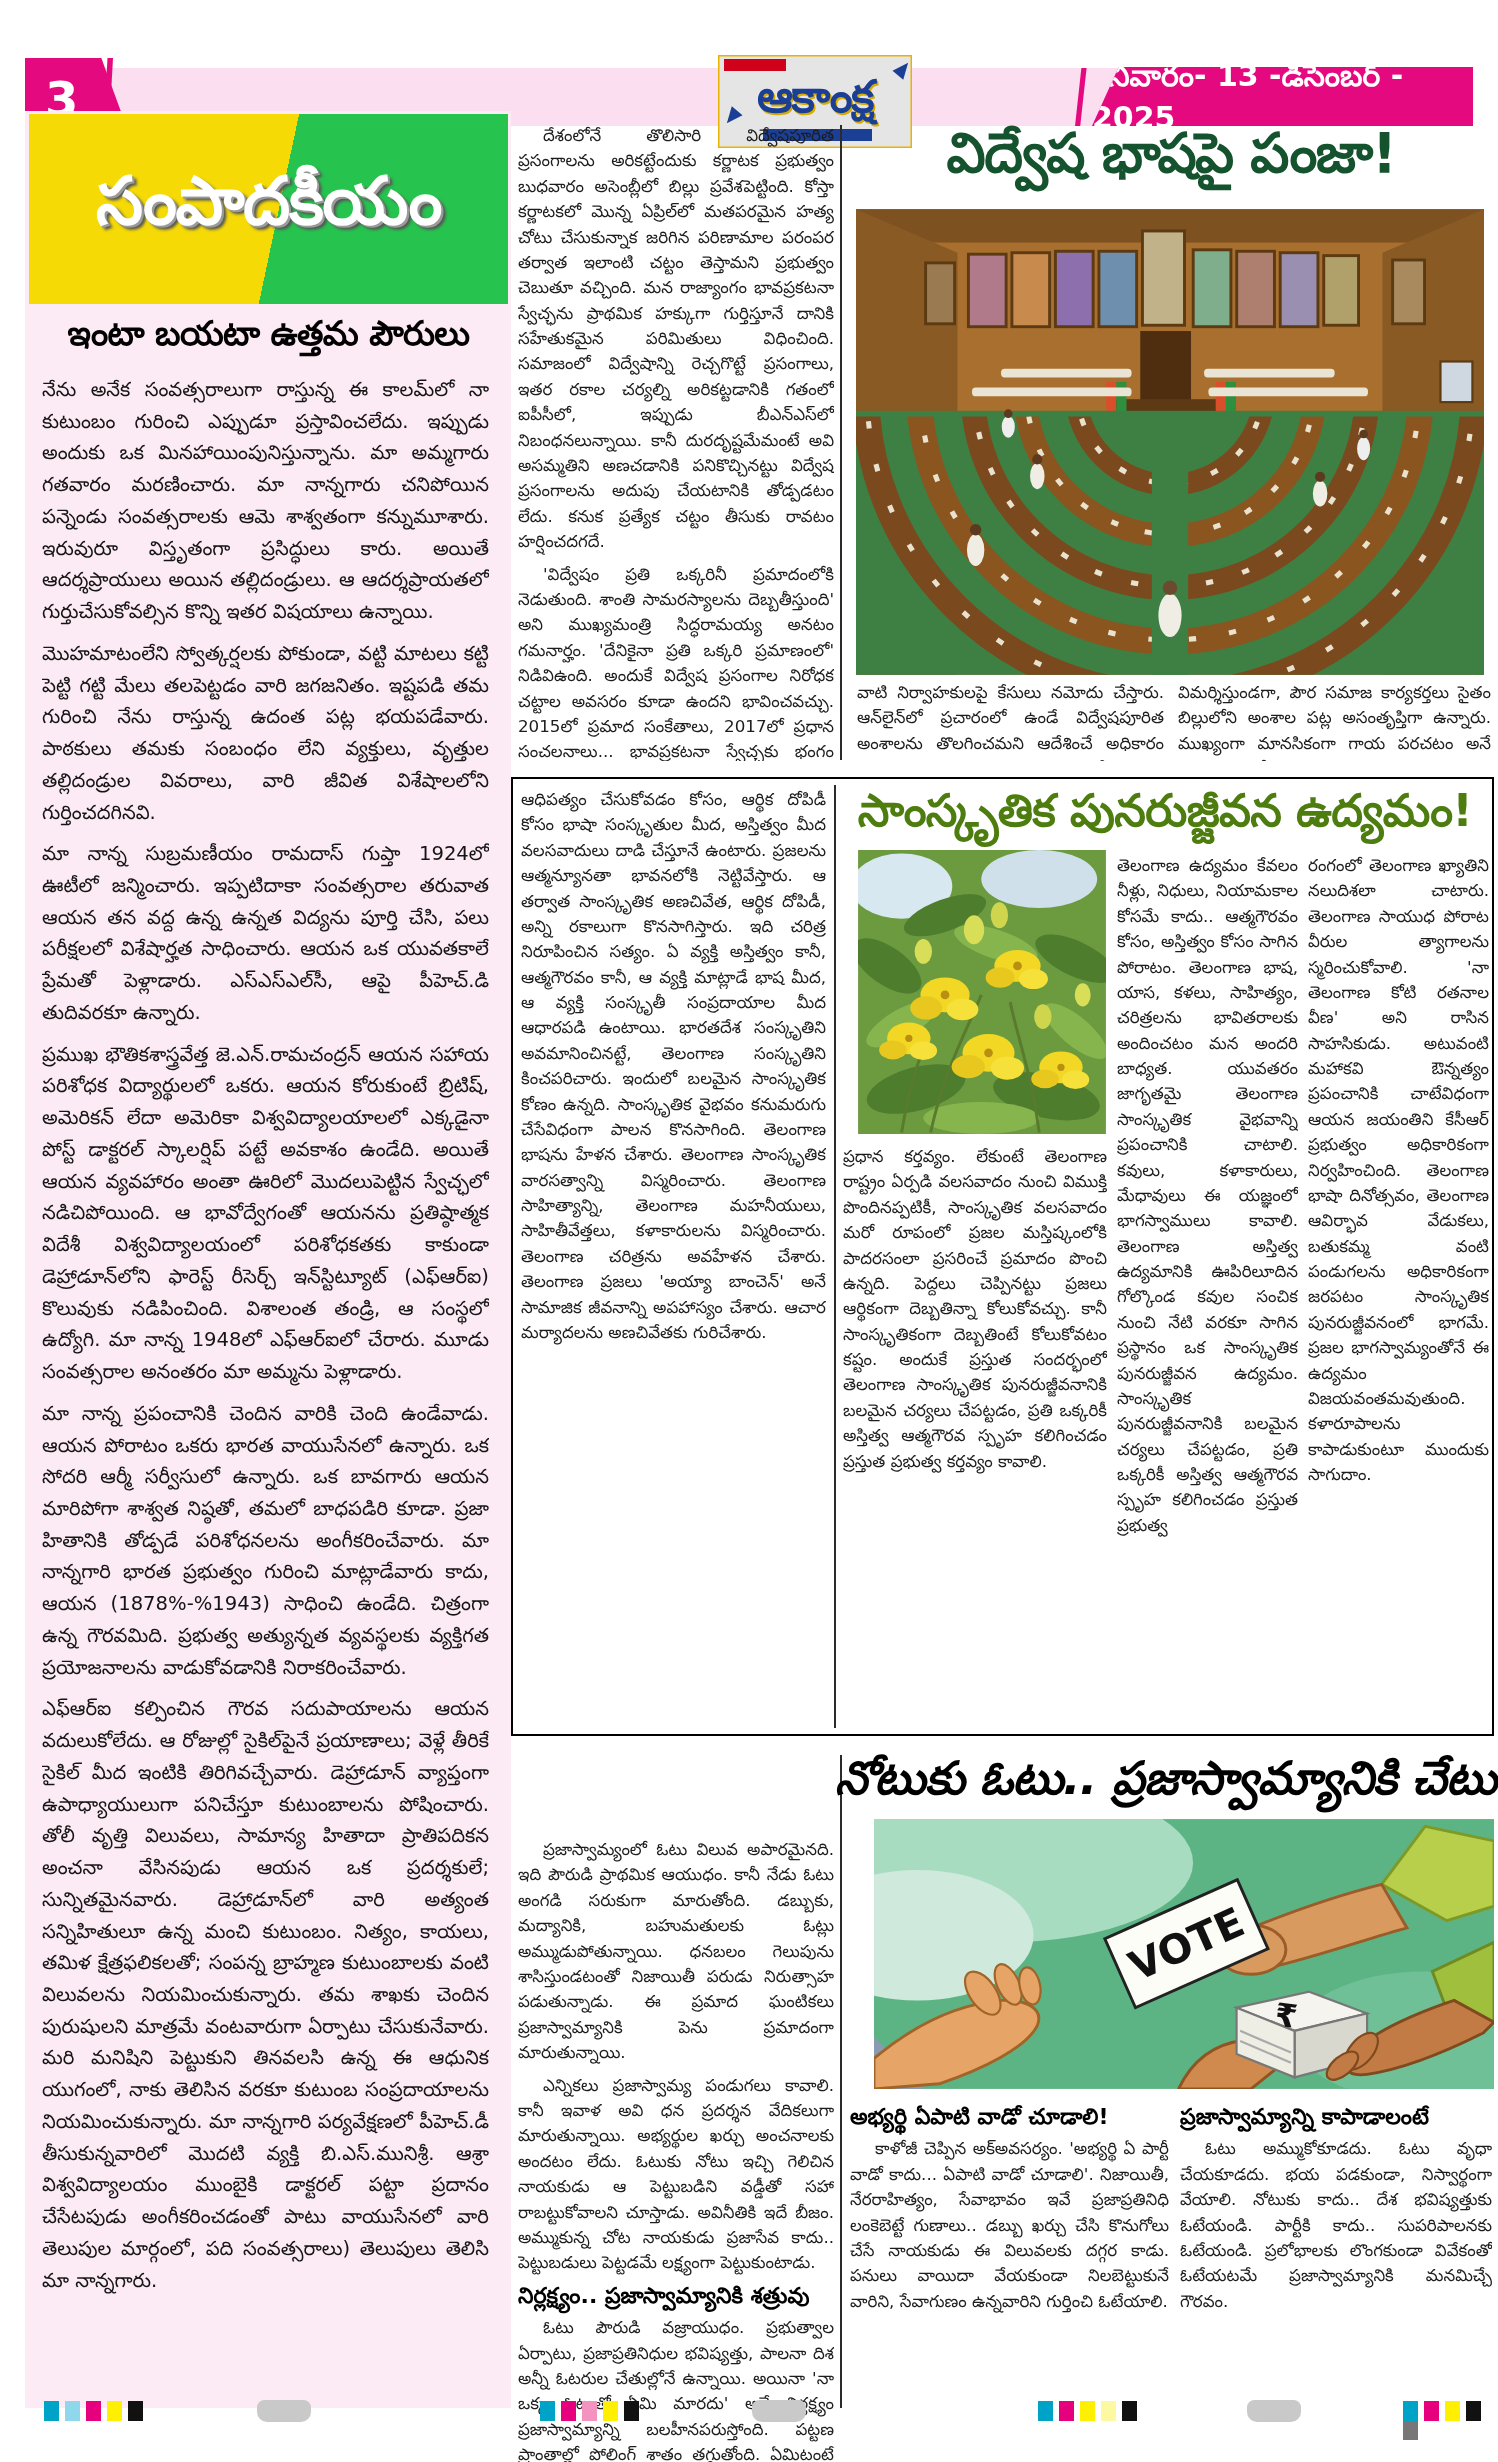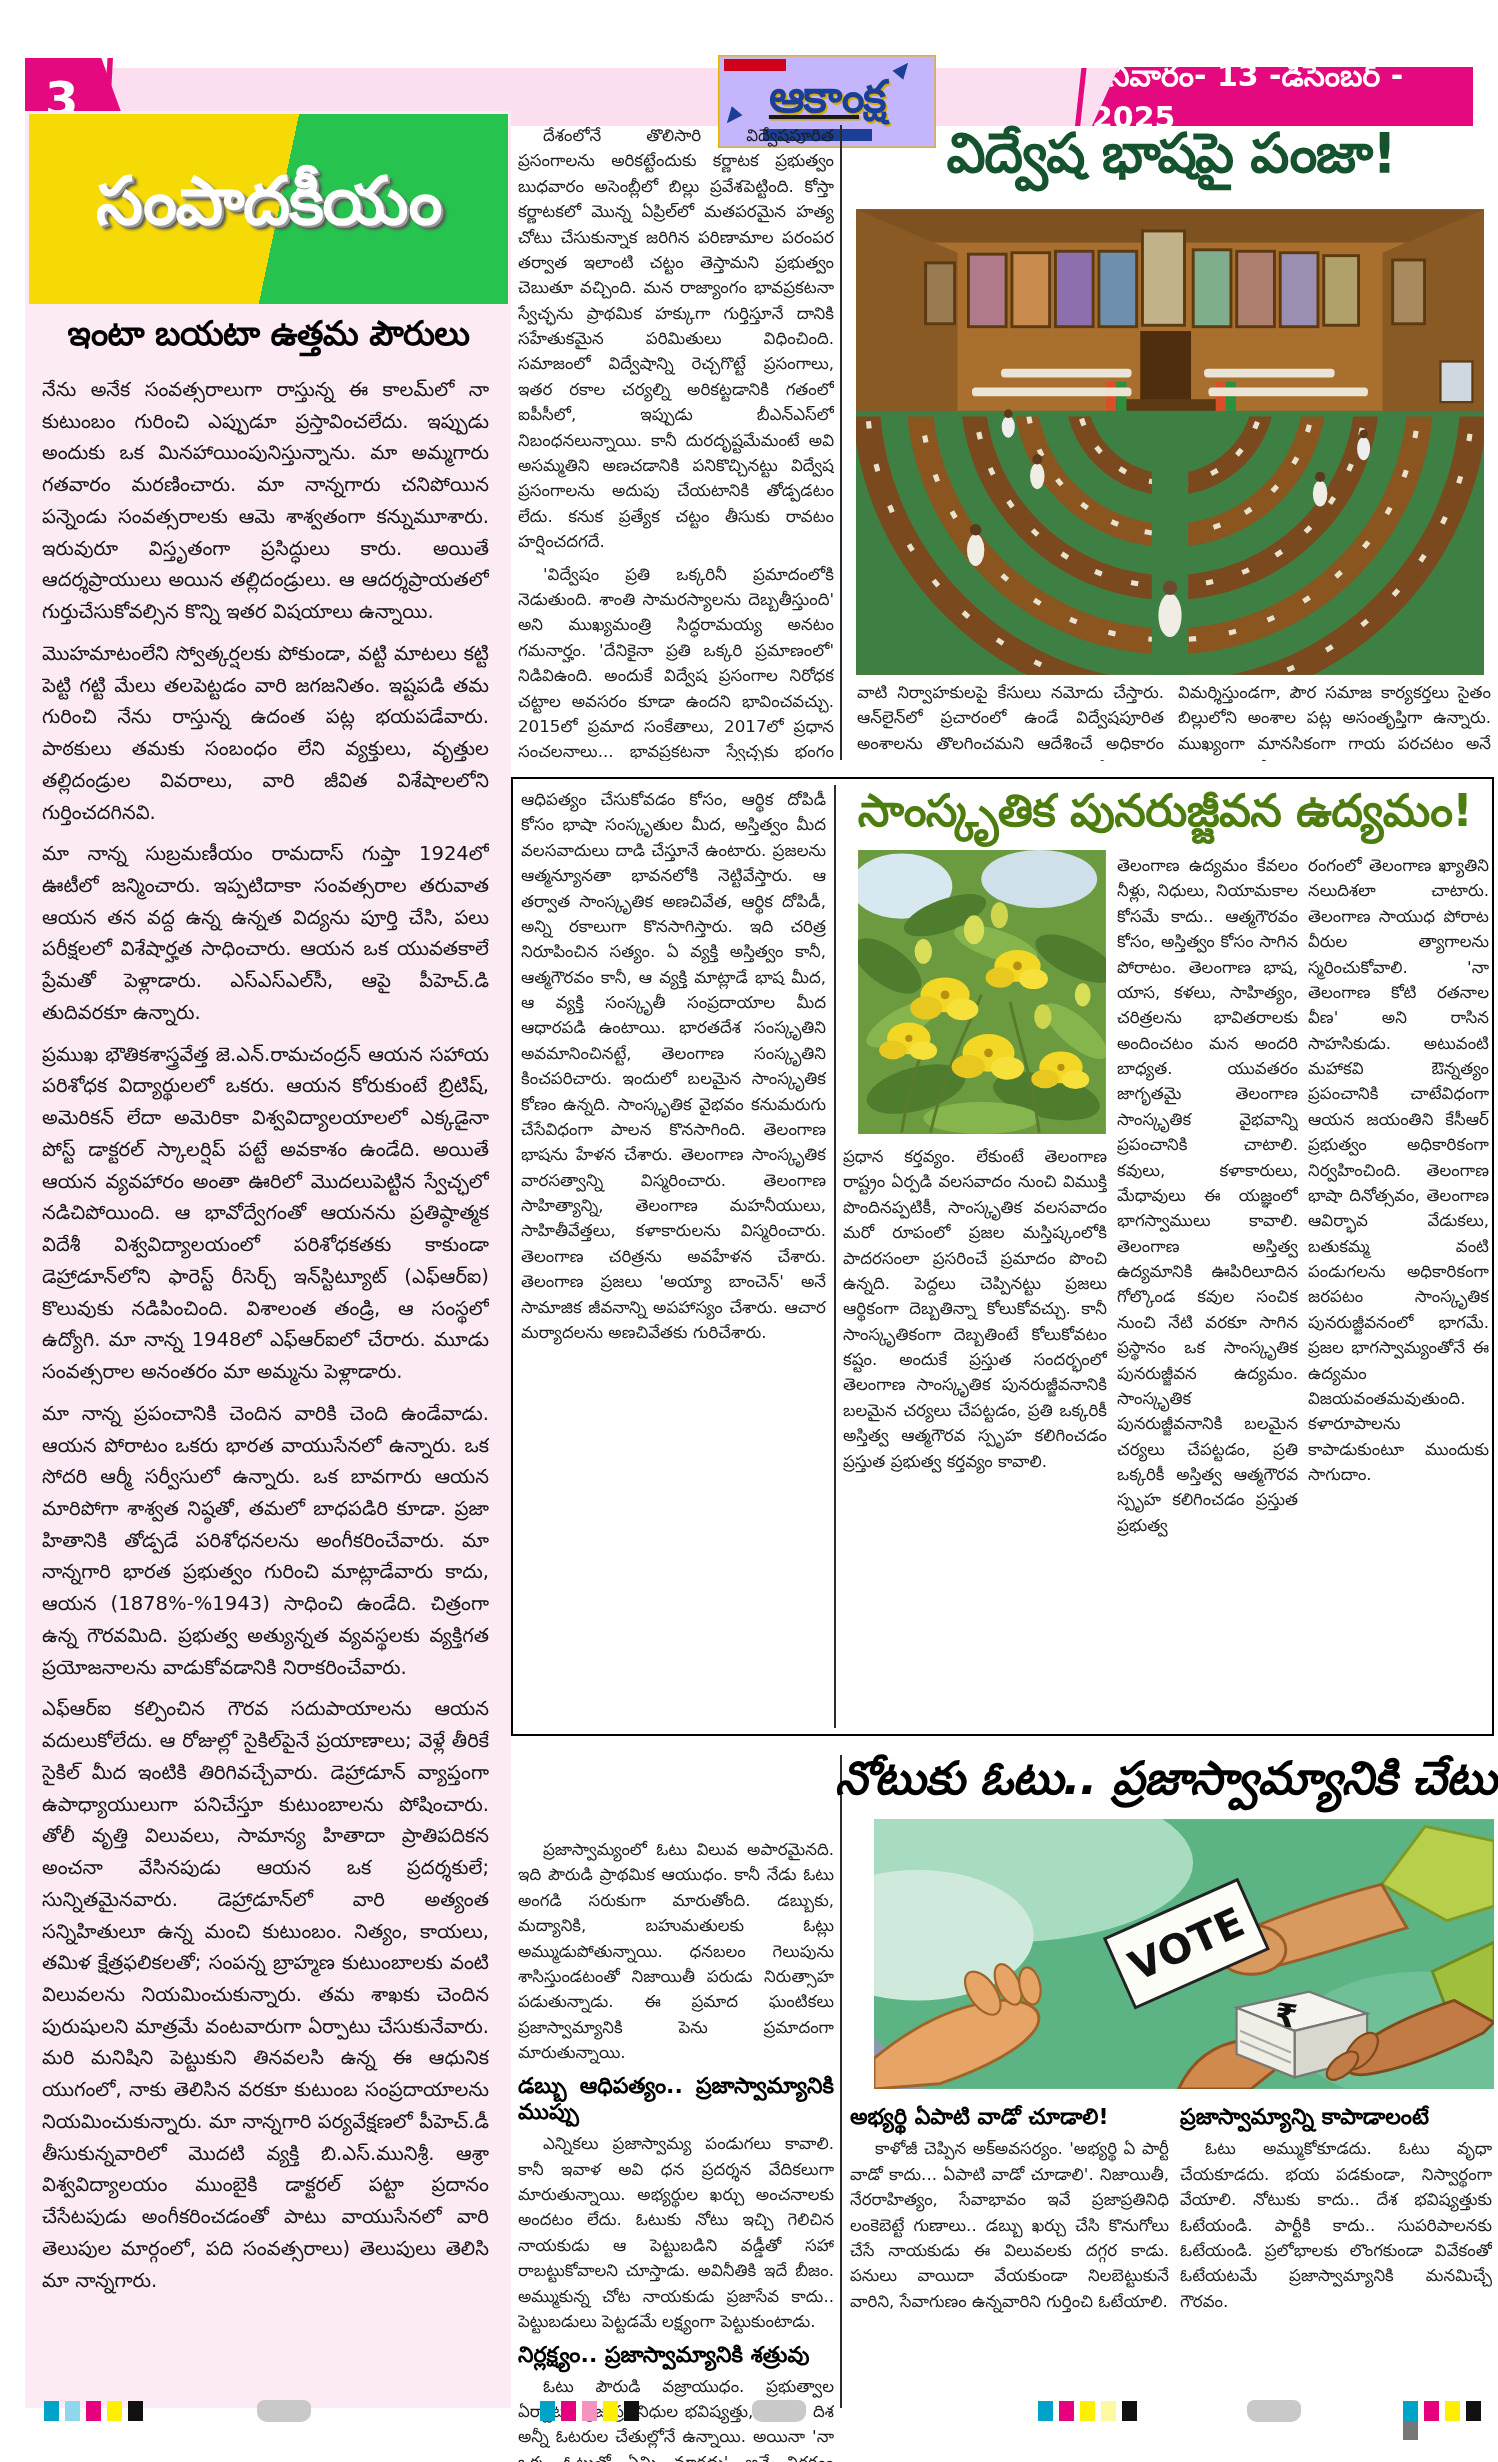--- a/index.html
+++ b/index.html
@@ -9,22 +9,22 @@
   }
   .abs{position:absolute;}
 
   
   .hdr-strip{left:25px;top:68px;width:1448px;height:58px;background:#fbdff0;}
   .page-no{left:25px;top:58px;width:86px;height:81px;background:#e5097f;
     clip-path:polygon(0 0,72% 0,100% 100%,0 100%);
     color:#fff;font-size:48px;font-weight:bold;display:flex;align-items:center;padding-left:20px;}
   .page-no-stripe{left:103px;top:58px;width:10px;height:81px;background:#e5097f;
     clip-path:polygon(45% 0,100% 0,55% 100%,0 100%);}
-  .logo-box{left:718px;top:55px;width:218px;height:93px;background:#c4b5fd;
-    display:flex;align-items:center;justify-content:center;box-shadow:0 0 0 1.5px #e9b400 inset;text-decoration:underline;}
+  .logo-box{left:718px;top:55px;width:194px;height:93px;background:#e5e5e5;
+    display:flex;align-items:center;justify-content:center;box-shadow:0 0 0 1.5px #e9b400 inset;}
   .logo-te{color:#1b3f94;font-size:45px;font-weight:900;letter-spacing:-1.5px;
     text-shadow:1.5px 1.5px 0 #d7ab00;}
   .logo-chip{left:724px;top:59px;width:62px;height:11.6px;background:#d0021b;}
   .logo-strip{left:763px;top:129px;width:109px;height:11.6px;background:#1b3f94;}
   .nib{width:0;height:0;border-left:7.3px solid transparent;border-right:7.3px solid transparent;
     border-bottom:16px solid #1b3f94;}
   .nib1{left:896px;top:61px;transform:rotate(40deg);}
   .nib2{left:725px;top:109px;transform:rotate(-140deg);}
   .date-stripe{left:1075px;top:68px;width:11.6px;height:58px;background:#e5097f;
     clip-path:polygon(55% 0,100% 0,45% 100%,0 100%);}
@@ -271,21 +271,20 @@
 </div>
 <div class="abs col" style="left:1117px;top:853px;width:181px;height:870px;">
   <p class="noind">తెలంగాణ ఉద్యమం కేవలం నీళ్లు, నిధులు, నియామకాల కోసమే కాదు.. ఆత్మగౌరవం కోసం, అస్తిత్వం కోసం సాగిన పోరాటం. తెలంగాణ భాష, యాస, కళలు, సాహిత్యం, చరిత్రలను భావితరాలకు అందించటం మన అందరి బాధ్యత. యువతరం జాగృతమై తెలంగాణ సాంస్కృతిక వైభవాన్ని ప్రపంచానికి చాటాలి. కవులు, కళాకారులు, మేధావులు ఈ యజ్ఞంలో భాగస్వాములు కావాలి. తెలంగాణ అస్తిత్వ ఉద్యమానికి ఊపిరిలూదిన గోల్కొండ కవుల సంచిక నుంచి నేటి వరకూ సాగిన ప్రస్థానం ఒక సాంస్కృతిక పునరుజ్జీవన ఉద్యమం. సాంస్కృతిక పునరుజ్జీవనానికి బలమైన చర్యలు చేపట్టడం, ప్రతి ఒక్కరికీ అస్తిత్వ ఆత్మగౌరవ స్పృహ కలిగించడం ప్రస్తుత ప్రభుత్వ</p>
 </div>
 <div class="abs col" style="left:1308px;top:853px;width:181px;height:870px;">
   <p class="noind">రంగంలో తెలంగాణ ఖ్యాతిని నలుదిశలా చాటారు. తెలంగాణ సాయుధ పోరాట వీరుల త్యాగాలను స్మరించుకోవాలి. 'నా తెలంగాణ కోటి రతనాల వీణ' అని రాసిన సాహసికుడు. అటువంటి మహాకవి ఔన్నత్యం ప్రపంచానికి చాటేవిధంగా ఆయన జయంతిని కేసీఆర్ ప్రభుత్వం అధికారికంగా నిర్వహించింది. తెలంగాణ భాషా దినోత్సవం, తెలంగాణ ఆవిర్భావ వేడుకలు, బతుకమ్మ వంటి పండుగలను అధికారికంగా జరపటం సాంస్కృతిక పునరుజ్జీవనంలో భాగమే. ప్రజల భాగస్వామ్యంతోనే ఈ ఉద్యమం విజయవంతమవుతుంది. కళారూపాలను కాపాడుకుంటూ ముందుకు సాగుదాం.</p>
 </div>
 
 <div class="abs col" style="left:518px;top:1837px;width:316px;height:653px;">
   <p>ప్రజాస్వామ్యంలో ఓటు విలువ అపారమైనది. ఇది పౌరుడి ప్రాథమిక ఆయుధం. కానీ నేడు ఓటు అంగడి సరుకుగా మారుతోంది. డబ్బుకు, మద్యానికి, బహుమతులకు ఓట్లు అమ్ముడుపోతున్నాయి. ధనబలం గెలుపును శాసిస్తుండటంతో నిజాయితీ పరుడు నిరుత్సాహ పడుతున్నాడు. ఈ ప్రమాద ఘంటికలు ప్రజాస్వామ్యానికి పెను ప్రమాదంగా మారుతున్నాయి.</p>
-  <div class="subhead">డబ్బు ఆధిపత్యం.. ప్రజాస్వామ్యానికి ముప్పు</div>
   <p>ఎన్నికలు ప్రజాస్వామ్య పండుగలు కావాలి. కానీ ఇవాళ అవి ధన ప్రదర్శన వేదికలుగా మారుతున్నాయి. అభ్యర్థుల ఖర్చు అంచనాలకు అందటం లేదు. ఓటుకు నోటు ఇచ్చి గెలిచిన నాయకుడు ఆ పెట్టుబడిని వడ్డీతో సహా రాబట్టుకోవాలని చూస్తాడు. అవినీతికి ఇదే బీజం. అమ్ముకున్న చోట నాయకుడు ప్రజాసేవ కాదు.. పెట్టుబడులు పెట్టడమే లక్ష్యంగా పెట్టుకుంటాడు.</p>
   <div class="subhead">నిర్లక్ష్యం.. ప్రజాస్వామ్యానికి శత్రువు</div>
   <p>ఓటు పౌరుడి వజ్రాయుధం. ప్రభుత్వాల ఏర్పాటు, ప్రజాప్రతినిధుల భవిష్యత్తు, పాలనా దిశ అన్నీ ఓటరుల చేతుల్లోనే ఉన్నాయి. అయినా 'నా ఒక్క ఓటుతో ఏమి మారదు' అనే నిర్లక్ష్యం ప్రజాస్వామ్యాన్ని బలహీనపరుస్తోంది. పట్టణ ప్రాంతాల్లో పోలింగ్ శాతం తగ్గుతోంది. ఏమిటంటే చైతన్యవంతులు అనుకునే వారే ఓటుకు దూరంగా ఉంటున్నారు.</p>
 </div>
 <div class="abs vrule" style="left:840px;top:1755px;height:653px;"></div>
 <div class="abs h1-bot">నోటుకు ఓటు.. ప్రజాస్వామ్యానికి చేటు!</div>
 
 <div class="abs photo" style="left:874px;top:1819px;width:620px;height:270px;">
 <svg width="620" height="270" viewBox="0 0 855 372">
   <rect width="855" height="372" fill="#5cb485"></rect>

